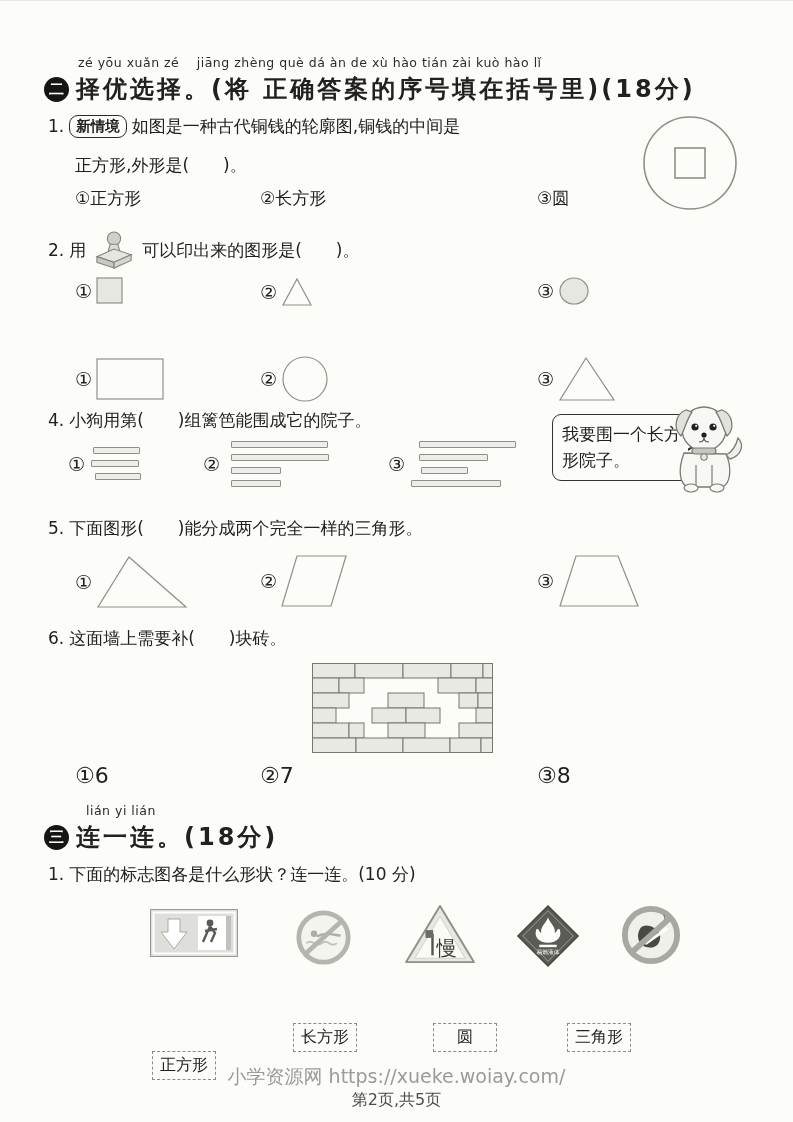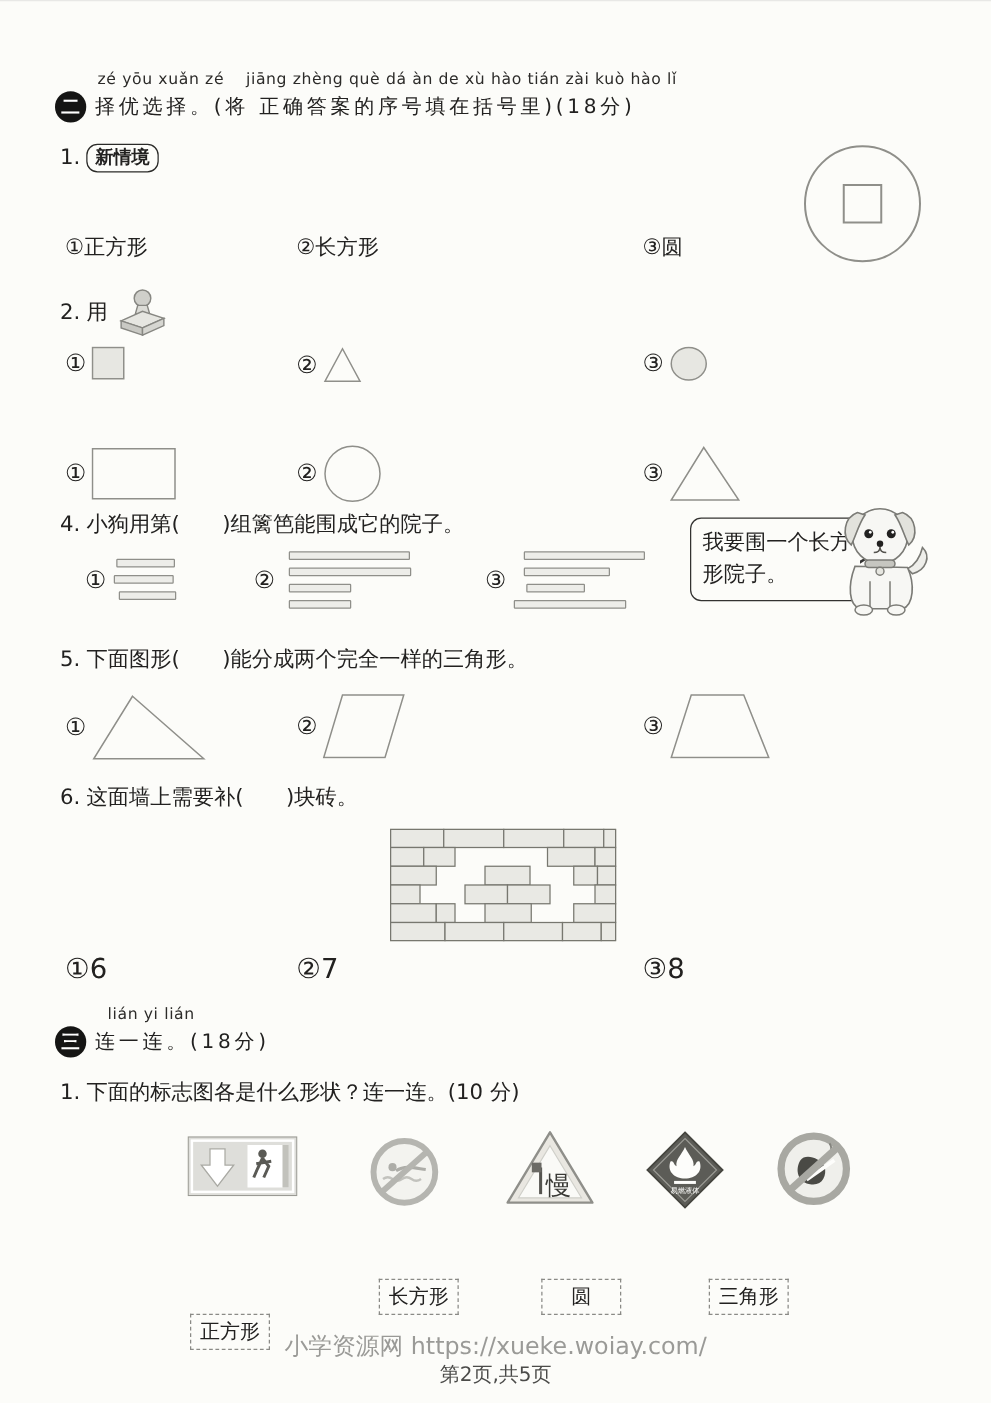--- a/index.html
+++ b/index.html
@@ -4,25 +4,25 @@
 <style>
   html,body{margin:0;padding:0;background:#e8e8e6;}
   .page{position:relative;width:793px;height:1122px;margin:1px auto;background:#fcfcf9;
         font-family:"DejaVu Sans","Liberation Sans",sans-serif;color:#222120;overflow:hidden;}
   .abs{position:absolute;}
   .t{font-size:17px;line-height:1.35;}
   .pinyin{font-size:12.5px;color:#2c2b29;letter-spacing:0.5px;}
   .sec-head{display:flex;align-items:center;gap:7px;}
   .sec-badge{width:25px;height:25px;border-radius:50%;background:#151514;color:#fff;
              font-size:15px;font-weight:bold;display:flex;align-items:center;justify-content:center;flex:0 0 auto;}
-  .sec-title{font-size:16px;font-weight:normal;letter-spacing:3px;white-space:nowrap;}
+  .sec-title{font-size:24px;font-weight:bold;letter-spacing:3px;white-space:nowrap;}
   .qline{display:flex;align-items:center;gap:5px;white-space:nowrap;}
   .tag{display:inline-block;border:1.5px solid #2a2a28;border-radius:9px;padding:0 6px;
        font-size:14.5px;font-weight:bold;line-height:21px;}
-  .optrow{position:absolute;left:52px;width:710px;height:50px;text-align:center;}
+  .optrow{position:absolute;left:75px;width:710px;height:50px;text-align:center;}
   .optrow .c1{position:absolute;left:0;top:0;}
   .optrow .c2{position:absolute;left:185px;top:0;}
   .optrow .c3{position:absolute;left:462px;top:0;}
   .cell{display:flex;align-items:center;gap:4px;}
   .mark{font-size:19px;}
   .emph{position:relative;display:inline-block;}
   .emph::after{content:"●●";position:absolute;left:5px;bottom:-9px;font-size:6px;
                letter-spacing:21px;color:#222;}
   .bars .bar{height:5px;background:#ededE9;background:#edede9;border:1px solid #8f8f8a;
              border-radius:1px;margin-bottom:6px;}
@@ -46,41 +46,44 @@
 
   <div class="abs pinyin" style="left:78px;top:54px;">zé yōu xuǎn zé　 jiāng zhèng què dá àn de xù hào tián zài kuò hào lǐ</div>
   <div class="abs sec-head" style="left:44px;top:72px;">
     <span class="sec-badge">二</span>
     <span class="sec-title">择优选择。(将 正确答案的序号填在括号里)(18分)</span>
   </div>
 
   <div class="abs qline t" style="left:48px;top:114px;">
     <span>1.</span>
     <span class="tag">新情境</span>
-  </div>
+    <span>如图是一种古代铜钱的轮廓图,铜钱的中间是</span>
+  </div>
+  <div class="abs t" style="left:75px;top:153px;">正方形,外形是(　　)。</div>
   <svg class="abs" style="left:634px;top:112px;" width="112" height="100" viewBox="0 0 112 100">
     <circle cx="56" cy="50" r="46" fill="#fcfcf9" stroke="#8f8f8a" stroke-width="1.6"></circle>
     <rect x="41" y="35" width="30" height="30" fill="none" stroke="#8f8f8a" stroke-width="1.6"></rect>
   </svg>
   <div class="optrow t" style="top:186px;">
     <span class="c1">①正方形</span>
     <span class="c2">②长方形</span>
     <span class="c3">③圆</span>
   </div>
 
   <div class="abs qline t" style="left:48px;top:230px;">
     <span>2.</span>
     <span>用</span>
     <svg width="46" height="38" viewBox="0 0 46 40">
       <circle cx="23" cy="8" r="7" fill="#cfcfca" stroke="#878782" stroke-width="1.2"></circle>
       <path d="M19,14 L17,21 L29,21 L27,14 Z" fill="#dcdcd7" stroke="#878782" stroke-width="1.2"></path>
       <path d="M5,27 L23,19 L41,25 L23,33 Z" fill="#e6e6e1" stroke="#878782" stroke-width="1.2"></path>
       <path d="M5,27 L23,33 L23,39 L5,33 Z" fill="#c9c9c4" stroke="#878782" stroke-width="1.2"></path>
       <path d="M23,33 L41,25 L41,31 L23,39 Z" fill="#d6d6d1" stroke="#878782" stroke-width="1.2"></path>
     </svg>
+    <span>可以印出来的图形是(　　)。</span>
   </div>
   <div class="optrow" style="top:276px;">
     <span class="c1 cell">
       <span class="mark">①</span>
       <svg width="27" height="27" viewBox="0 0 27 27">
         <rect x="1" y="1" width="25" height="25" fill="#e7e7e2" stroke="#8f8f8a" stroke-width="1.2"></rect>
       </svg>
     </span>
     <span class="c2 cell">
       <span class="mark">②</span>
@@ -281,20 +284,20 @@
   </svg>
   <svg class="abs" style="left:620px;top:903px;" width="62" height="62" viewBox="0 0 64 64">
     <circle cx="32" cy="32" r="27" fill="#efefeb" stroke="#a8a8a2" stroke-width="6"></circle>
     <path d="M21,25 C16,33 19,44 30,45 C39,46 43,38 41,30 C37,23 25,19 21,25 Z" fill="#4a4a45"></path>
     <line x1="26" y1="41" x2="49" y2="25" stroke="#fdfdfb" stroke-width="3.2"></line>
     <path d="M45,19 q3,-4 0,-8" fill="none" stroke="#84847e" stroke-width="1.6"></path>
     <line x1="12" y1="50" x2="52" y2="14" stroke="#a8a8a2" stroke-width="6"></line>
   </svg>
 
   <div class="label-box" style="left:152px;top:1050px;">正方形</div>
-  <div class="label-box" style="left:303px;top:1022px;">长方形</div>
+  <div class="label-box" style="left:293px;top:1022px;">长方形</div>
   <div class="label-box" style="left:433px;top:1022px;">圆</div>
   <div class="label-box" style="left:567px;top:1022px;">三角形</div>
 
   <div class="footer-site" style="top:1063px;">小学资源网 https://xueke.woiay.com/</div>
   <div class="footer-page" style="top:1089px;">第2页,共5页</div>
 
 </div>
 
 </body></html>

